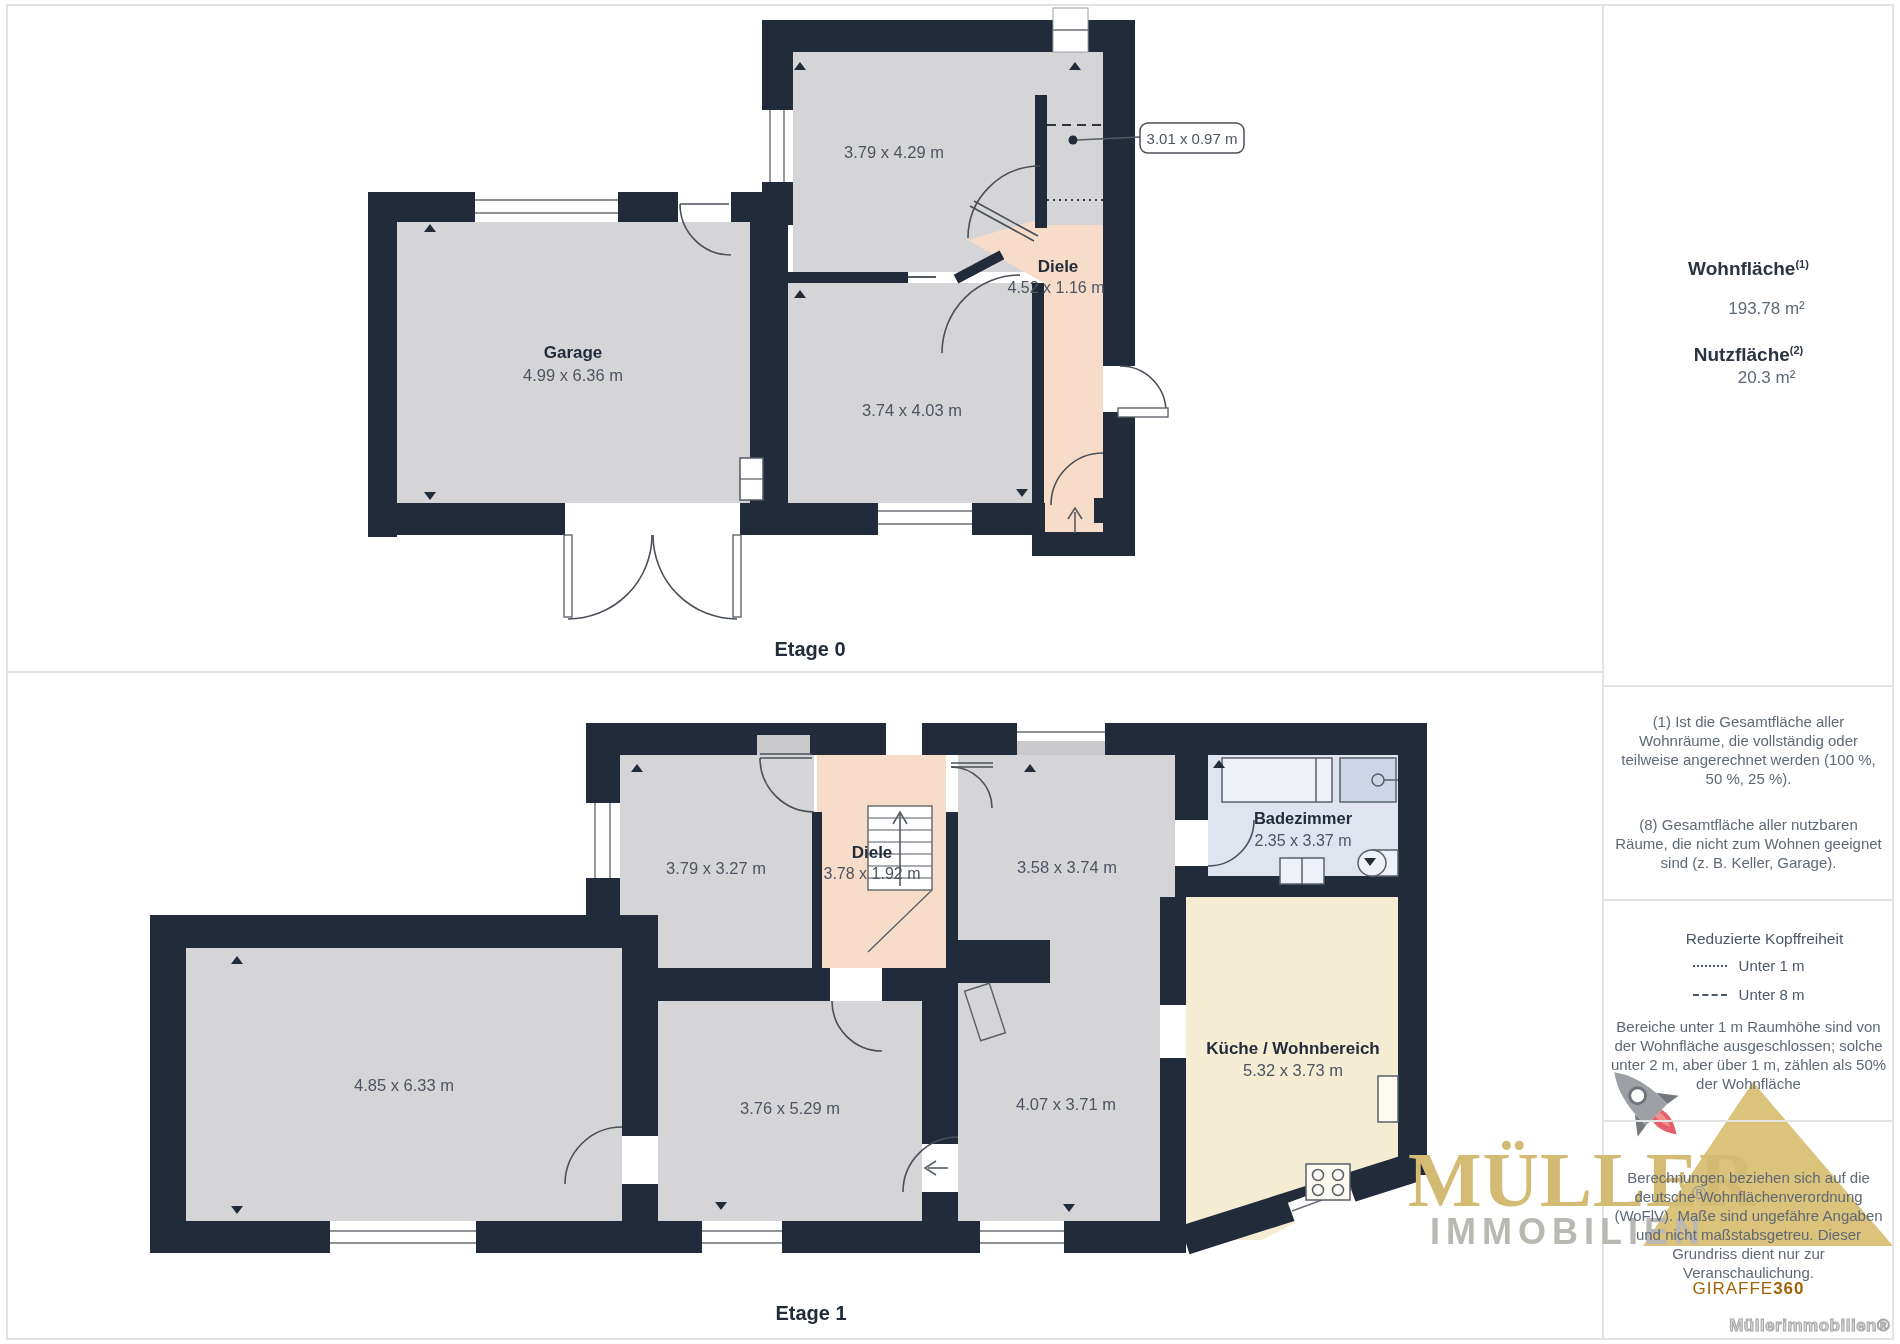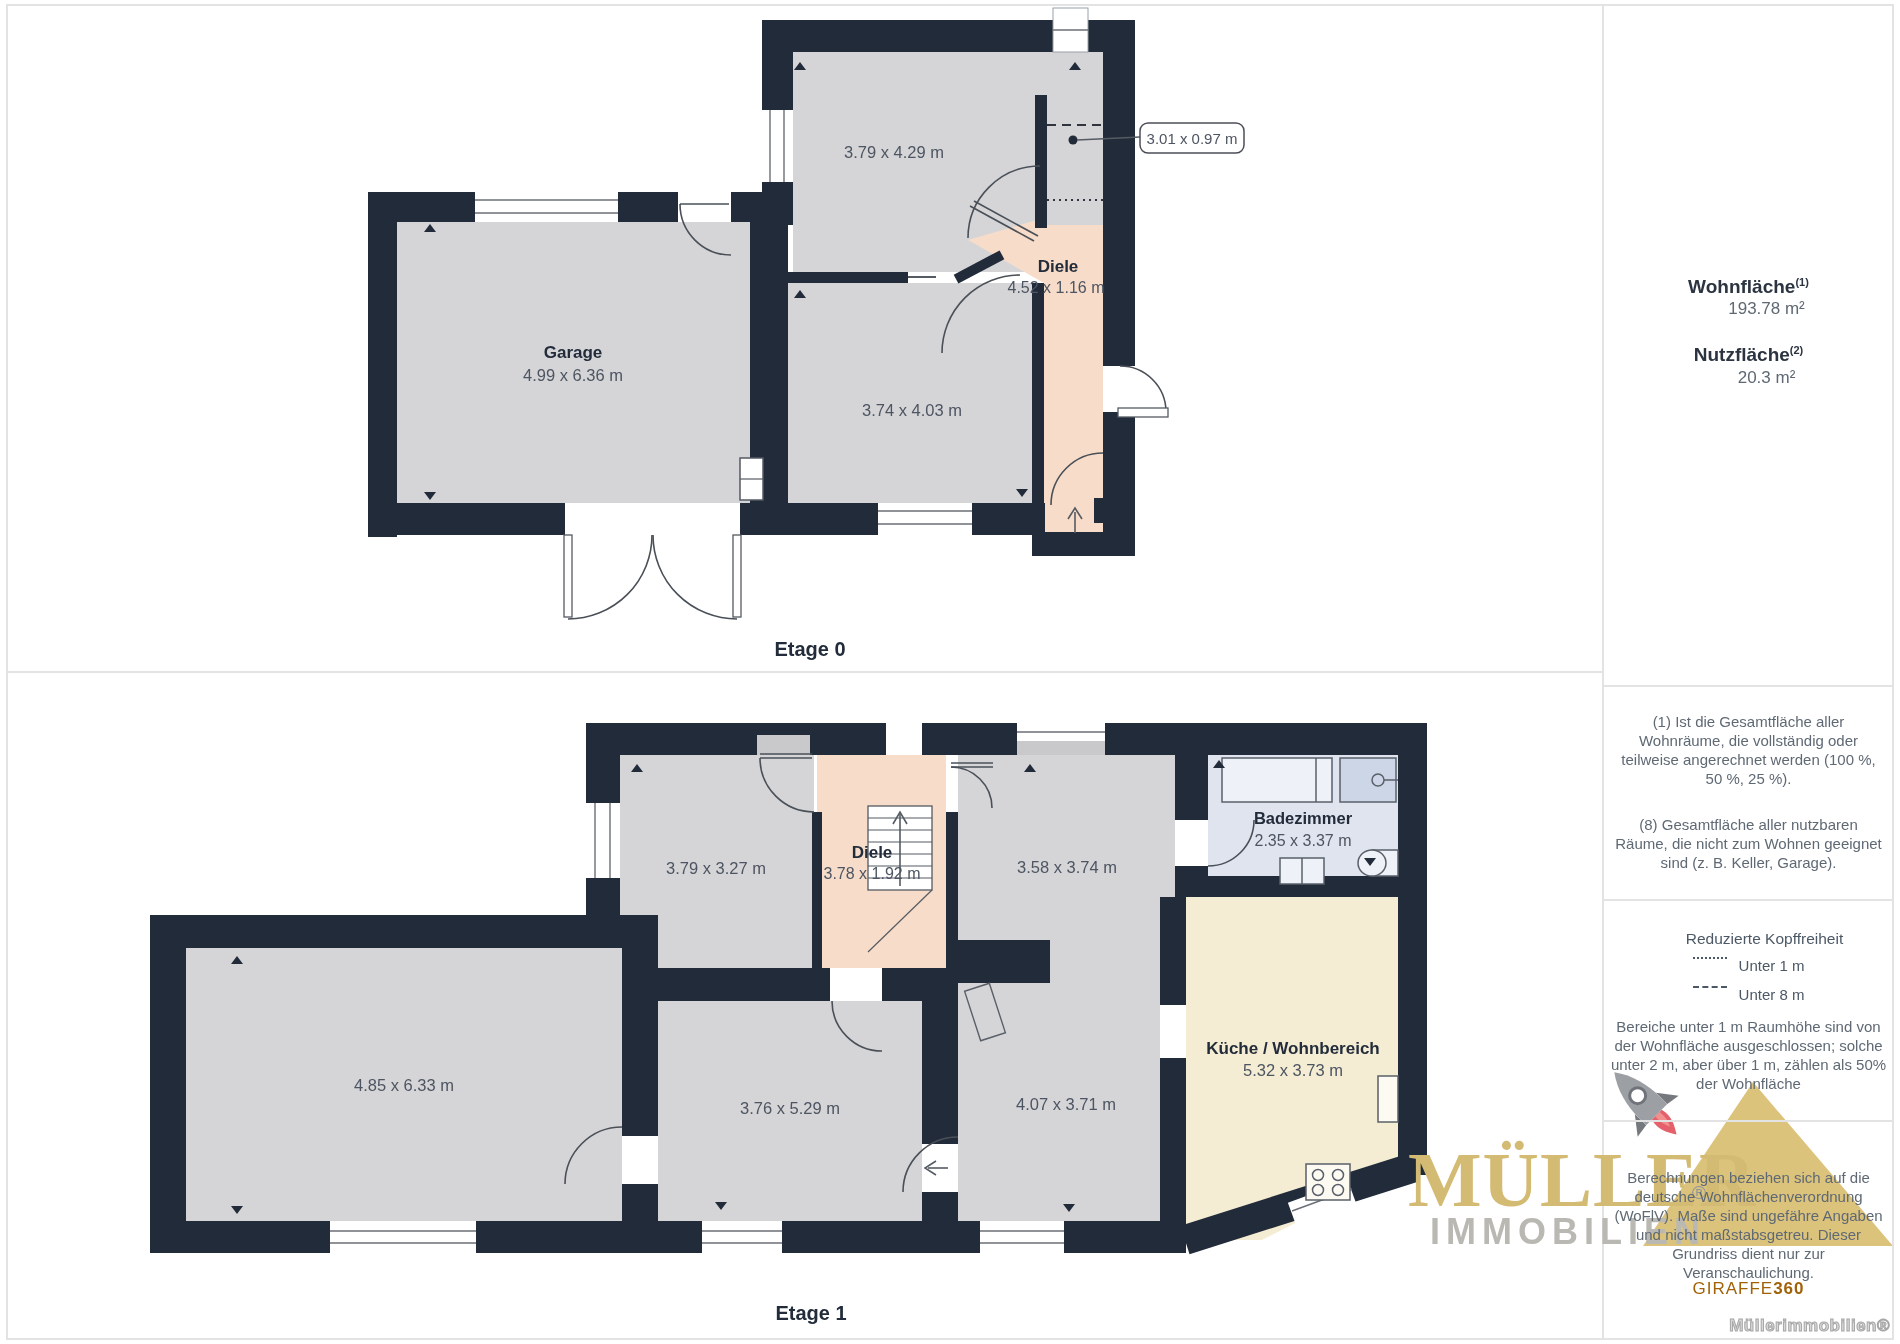--- a/index.html
+++ b/index.html
@@ -8,21 +8,21 @@
     font-family:"Liberation Sans",sans-serif;overflow:hidden;
   }
   svg text{font-family:"Liberation Sans",sans-serif;}
   .abs{position:absolute;}
   
   .panel-block{position:absolute;left:1603px;width:291px;text-align:center;}
   .p-title{font-size:19px;font-weight:bold;color:#2b3440;}
   .p-title sup{font-size:11px;}
   .p-value{font-size:17px;color:#5f6974;padding-left:18px;}
   .p-note{left:1614px;width:269px;font-size:15px;line-height:19px;color:#5f6974;}
-  .legend-row{display:flex;justify-content:center;font-size:15px;color:#4c5866;}
+  .legend-row{display:flex;align-items:center;justify-content:center;font-size:15px;color:#4c5866;}
   .legend-swatch{width:34px;height:0;border-top:2px dotted #4c5866;margin-right:12px;}
   .legend-swatch.dashed{border-top-style:dashed;}
   .giraffe{font-size:17px;color:#a16207;letter-spacing:1px;}
   .giraffe .g-bold{font-weight:bold;}
   .watermark{
     position:absolute;top:1316px;right:10px;font-size:17px;font-weight:bold;
     color:#d9d9d9;-webkit-text-stroke:1px #a6a6a6;letter-spacing:0.5px;
   }
   
   .logo-mueller{
@@ -312,21 +312,21 @@
     <text x="790" y="1114" font-size="16.5" fill="#4d5562" text-anchor="middle">3.76 x 5.29 m</text>
     <text x="1066" y="1110" font-size="16.5" fill="#4d5562" text-anchor="middle">4.07 x 3.71 m</text>
     <text x="811" y="1320" font-size="20" font-weight="bold" fill="#222c3a" text-anchor="middle">Etage 1</text>
   </g>
 </svg>
 
 <div class="logo-mueller">MÜLLER</div>
 <div class="logo-reg">®</div>
 <div class="logo-immo">IMMOBILIEN</div>
 
-<div class="panel-block p-title" style="top:276px;">
+<div class="panel-block p-title" style="top:258px;">
   <span>Wohnfläche</span><sup>(1)</sup>
 </div>
 <div class="panel-block p-value" style="top:299px;">193.78 m²</div>
 <div class="panel-block p-title" style="top:344px;">
   <span>Nutzfläche</span><sup>(2)</sup>
 </div>
 <div class="panel-block p-value" style="top:368px;">20.3 m²</div>
 
 <div class="panel-block p-note" style="top:712px;">(1) Ist die Gesamtfläche aller Wohnräume, die vollständig oder teilweise angerechnet werden (100 %, 50 %, 25 %).</div>
 <div class="panel-block p-note" style="top:815px;">(8) Gesamtfläche aller nutzbaren Räume, die nicht zum Wohnen geeignet sind (z. B. Keller, Garage).</div>

